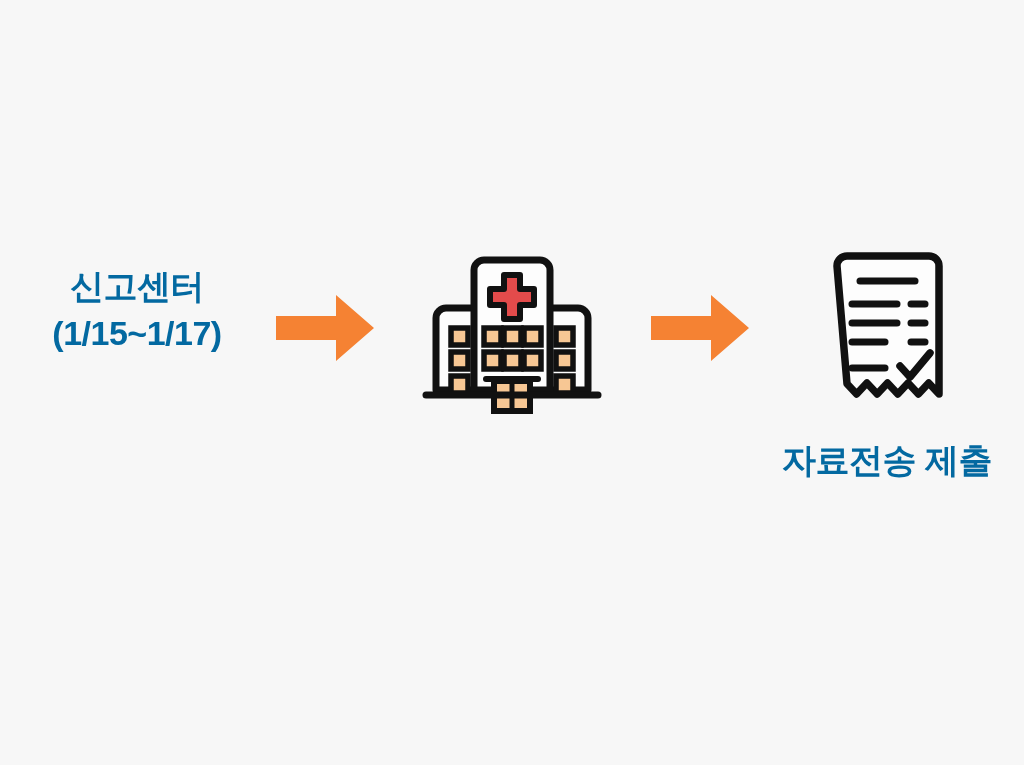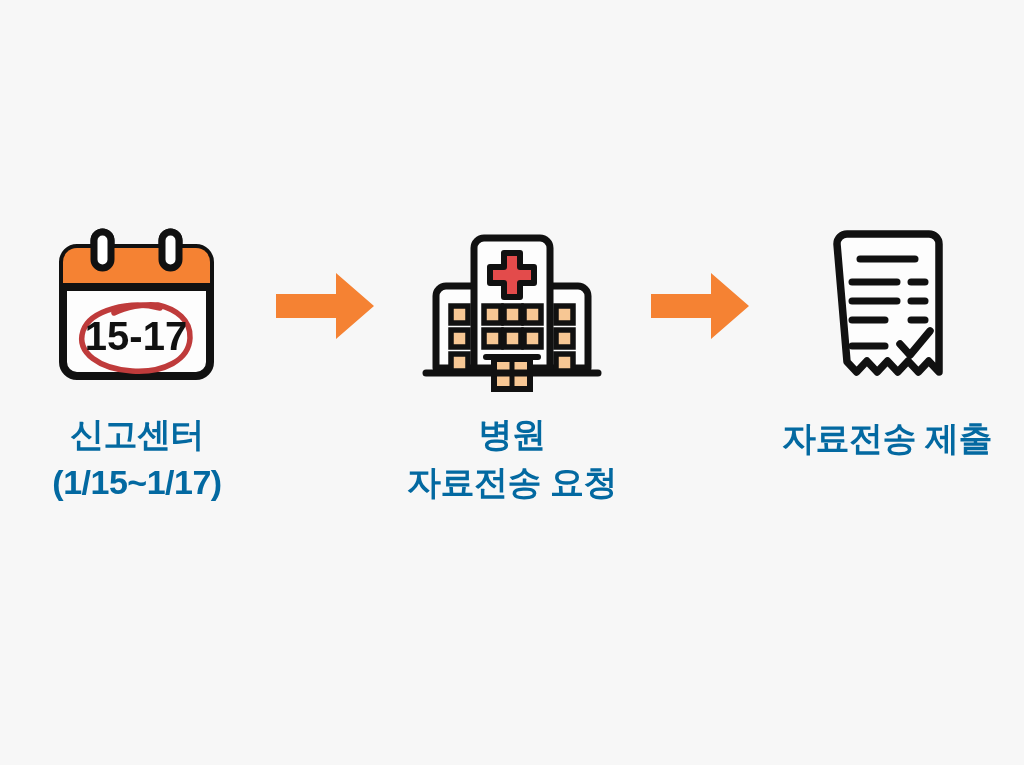--- a/index.html
+++ b/index.html
@@ -81,42 +81,20 @@
 
   svg { display: block; overflow: visible; }
 </style>
 </head>
 <body>
 
 <div id="flow-root">
   <div class="flow-row">
 
     <div class="step">
-      <div class="icon-box">
-        <svg width="170" height="160" viewBox="0 0 170 160">
-
-          <rect x="42" y="6" width="17" height="36" rx="8.5" fill="#ffffff" stroke="#111111" stroke-width="7"></rect>
-          <rect x="110" y="6" width="17" height="36" rx="8.5" fill="#ffffff" stroke="#111111" stroke-width="7"></rect>
-
-          <rect x="11" y="22" width="147" height="128" rx="14" fill="#fdfdfd" stroke="#111111" stroke-width="8"></rect>
-
-          <path d="M11 36 a14 14 0 0 1 14 -14 h119 a14 14 0 0 1 14 14 v25 h-147 z" fill="#f58233"></path>
-          <line x1="11" y1="61" x2="158" y2="61" stroke="#111111" stroke-width="8"></line>
-
-          <rect x="42" y="6" width="17" height="36" rx="8.5" fill="#ffffff" stroke="#111111" stroke-width="7"></rect>
-          <rect x="110" y="6" width="17" height="36" rx="8.5" fill="#ffffff" stroke="#111111" stroke-width="7"></rect>
-
-          <g fill="none" stroke="#bf3b3b" stroke-width="5.5" stroke-linecap="round">
-            <path d="M108 82 C 78 74, 38 84, 31 105 C 24 127, 48 143, 80 145 C 112 147, 137 134, 138 112 C 139 94, 124 83, 106 79"></path>
-            <path d="M62 87 C 74 81, 91 78, 104 79"></path>
-          </g>
-
-          <text x="84" y="124" font-family="'Liberation Sans', sans-serif" font-size="40" font-weight="700" fill="#111111" text-anchor="middle">15-17</text>
-        </svg>
-      </div>
       <div class="step-labels">
         <span class="label-line">신고센터</span>
         <span class="label-line second">(1/15~1/17)</span>
       </div>
     </div>
 
     <div class="arrow-box">
       <svg class="arrow-svg" width="102" height="72" viewBox="0 0 102 72">
         <path d="M2 24 H62 V3 L100 36 L62 69 V48 H2 Z" fill="#f58233"></path>
       </svg>
@@ -151,24 +129,20 @@
           <rect x="102" y="104" width="17" height="17" fill="#f7c794" stroke="#111111" stroke-width="5.5"></rect>
 
           <rect x="72" y="133" width="36" height="30" fill="#f7c794" stroke="#111111" stroke-width="6"></rect>
           <line x1="90" y1="133" x2="90" y2="160" stroke="#111111" stroke-width="5"></line>
 
           <line x1="64" y1="131" x2="116" y2="131" stroke="#111111" stroke-width="6" stroke-linecap="round"></line>
 
           <line x1="4" y1="147" x2="176" y2="147" stroke="#111111" stroke-width="7" stroke-linecap="round"></line>
         </svg>
       </div>
-      <div class="step-labels">
-        <span class="label-line">병원</span>
-        <span class="label-line second">자료전송 요청</span>
-      </div>
     </div>
 
     <div class="arrow-box">
       <svg class="arrow-svg" width="102" height="72" viewBox="0 0 102 72">
         <path d="M2 24 H62 V3 L100 36 L62 69 V48 H2 Z" fill="#f58233"></path>
       </svg>
     </div>
 
     <div class="step">
       <div class="icon-box">

